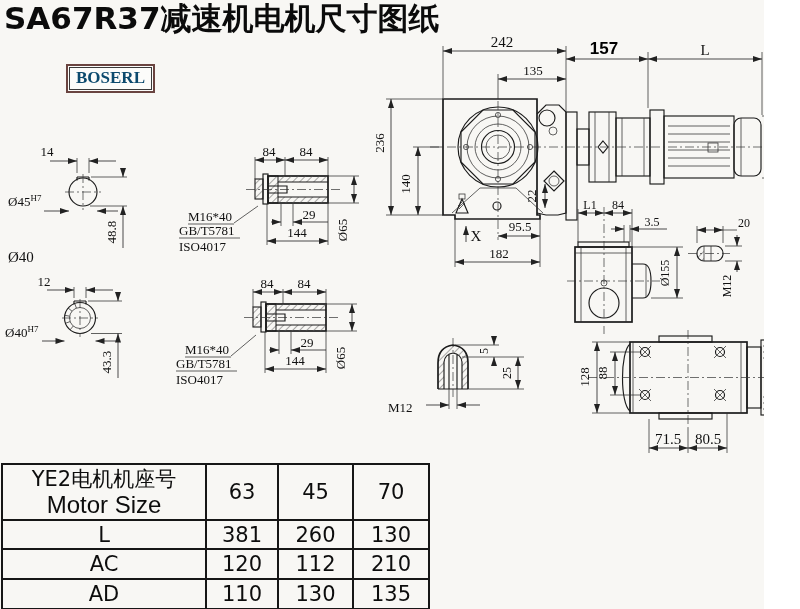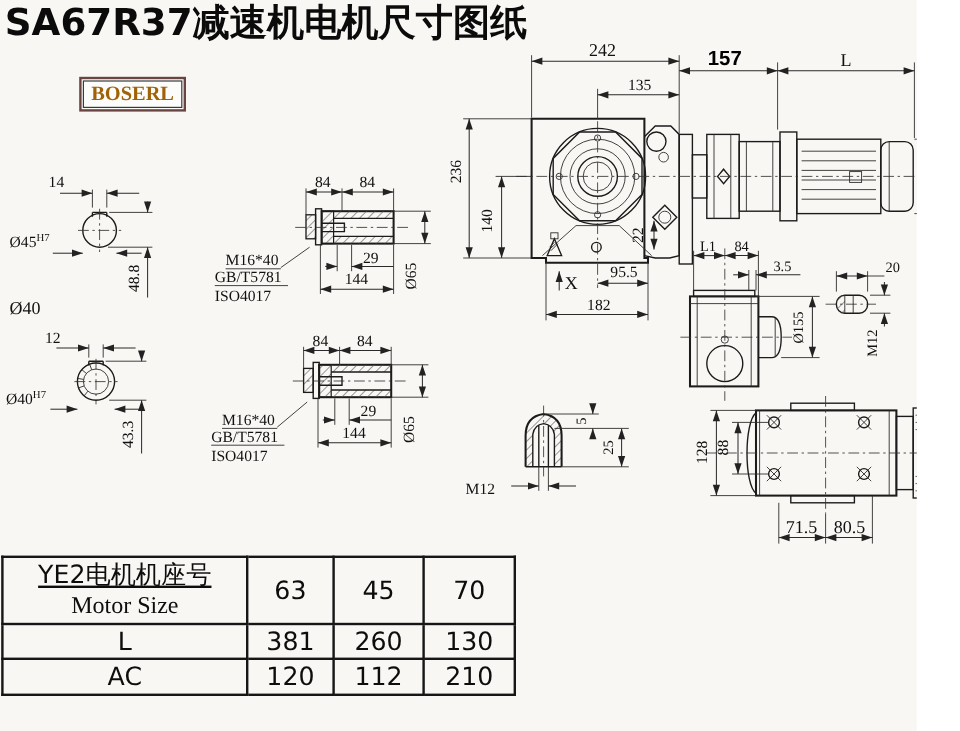--- a/index.html
+++ b/index.html
@@ -2,36 +2,36 @@
 <html><head>
 <meta charset="utf-8">
 <style>
   html,body{margin:0;padding:0;}
   .page{position:relative;width:764px;height:609px;background:#f8f7f4;overflow:hidden;
         font-family:"Liberation Sans",sans-serif;}
   .title{position:absolute;left:4px;top:-2px;font-family:"DejaVu Sans",sans-serif;
          font-weight:bold;font-size:31px;color:#0b0b0b;letter-spacing:0px;white-space:nowrap;}
   .logo{position:absolute;left:66px;top:64px;border:2px solid #6a4440;background:#fcfcfa;padding:1px;}
   .logo-inner{border:1px solid #3a3a3a;padding:0px 6px 1px 6px;}
-  .logo-inner span{font-family:"Liberation Serif",serif;font-weight:bold;font-size:17px;color:#a16207;}
+  .logo-inner span{font-family:"Liberation Serif",serif;font-weight:bold;font-size:17px;color:#0c4a6e;}
   svg{position:absolute;left:0;top:0;}
   .ol{fill:none;stroke:#1b1b1b;stroke-width:1.7;}
   .ml{fill:none;stroke:#1b1b1b;stroke-width:1.15;}
   .tl{fill:none;stroke:#2e2e2e;stroke-width:0.75;}
   .dim{fill:none;stroke:#2a2a2a;stroke-width:0.85;}
   .cl{fill:none;stroke:#333;stroke-width:0.7;stroke-dasharray:9 3 2 3;}
   .dt{font-family:"Liberation Serif",serif;font-size:13px;fill:#111;}
   .dt2{font-family:"Liberation Serif",serif;font-size:12px;fill:#111;}
   .big{font-size:15px;}
   .b157{font-family:"Liberation Sans",sans-serif;font-weight:bold;font-size:17px;fill:#000;}
   table.spec{position:absolute;left:1px;top:463px;border-collapse:collapse;table-layout:fixed;}
   table.spec td{border:2px solid #161616;text-align:center;vertical-align:middle;padding:0;
                 font-family:"DejaVu Sans",sans-serif;font-size:21px;color:#0d0d0d;background:#f8f7f4;}
-  .hdr-cn{font-size:21px;line-height:26px;text-decoration:underline;}
-  .hdr-en{font-family:Liberation Serif, serif;font-size:20px;line-height:26px;}
+  .hdr-cn{font-size:21px;line-height:26px;}
+  .hdr-en{font-family:Liberation Sans, sans-serif;font-size:24px;line-height:26px;}
 </style>
 </head>
 <body>
 
 <div class="page">
 
   <div class="title">SA67R37减速机电机尺寸图纸</div>
 
   <div class="logo">
     <div class="logo-inner">
@@ -320,16 +320,22 @@
       <td>381</td>
       <td>260</td>
       <td>130</td>
     </tr>
     <tr style="height:30px">
       <td>AC</td>
       <td>120</td>
       <td>112</td>
       <td>210</td>
     </tr>
+    <tr style="height:30px">
+      <td>AD</td>
+      <td>110</td>
+      <td>130</td>
+      <td>135</td>
+    </tr>
   </tbody>
     </table>
 
 </div>
 
 </body></html>

